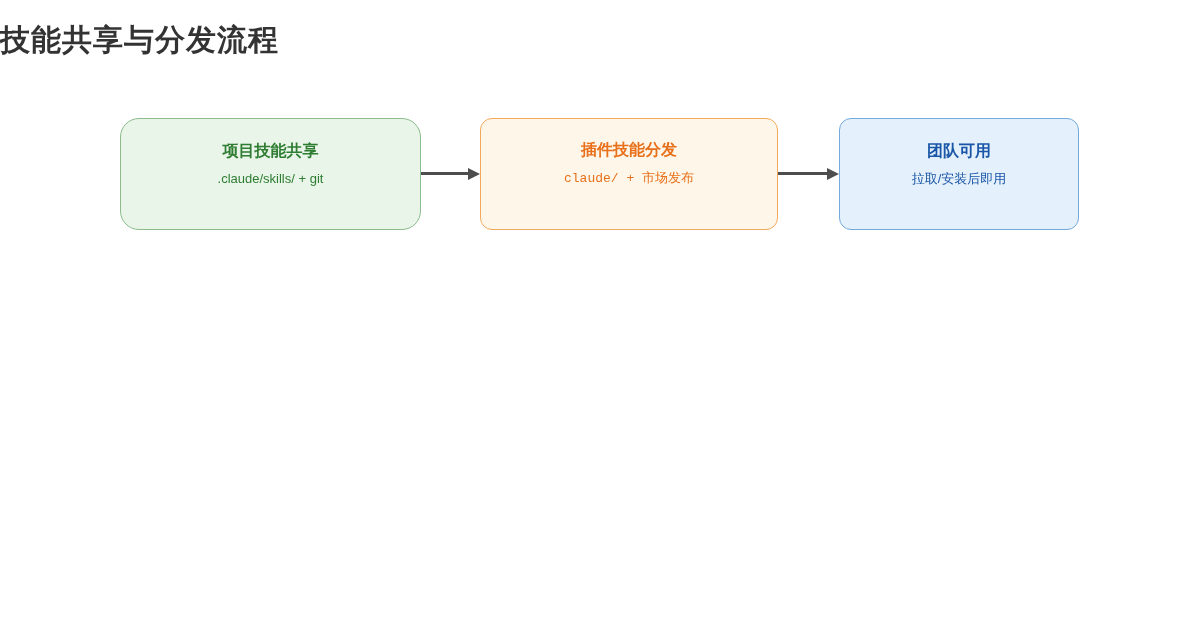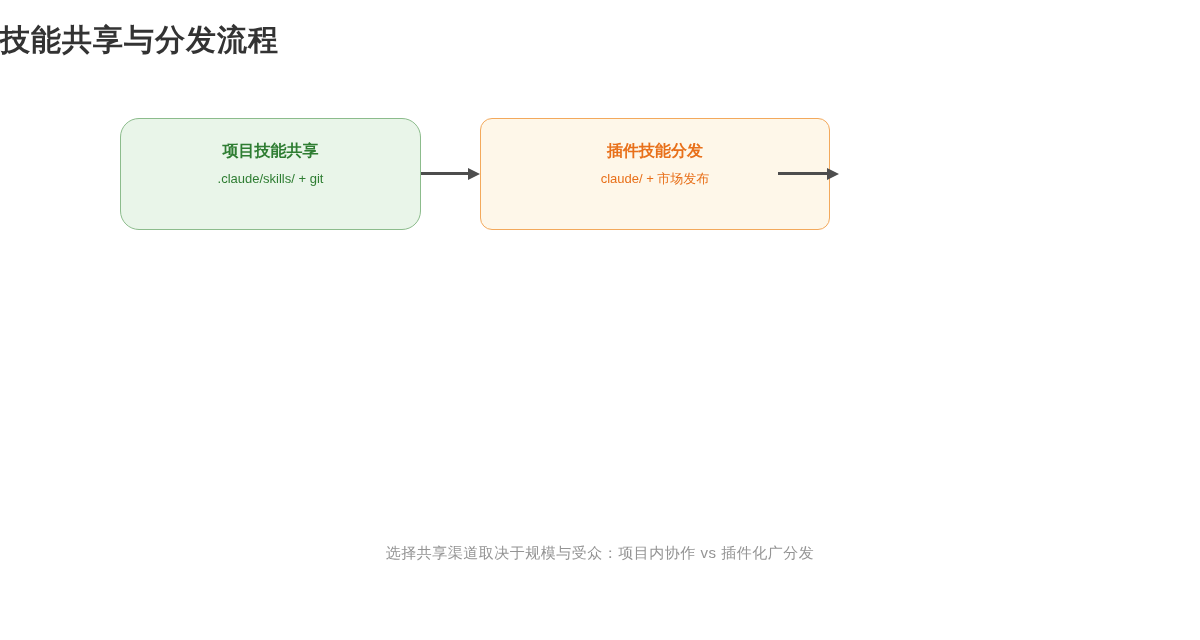--- a/index.html
+++ b/index.html
@@ -47,21 +47,21 @@
   .node-title {
     font-size: 16px;
     font-weight: bold;
     line-height: 24px;
   }
   .node-subtitle {
     font-size: 13px;
     line-height: 20px;
   }
   .node-project { left: 120px; width: 301px; border-radius: 19px; }
-  .node-plugin  { left: 480px; width: 350px; }
+  .node-plugin  { left: 480px; width: 298px; font-family: Liberation Mono, monospace; }
   .node-team    { left: 839px; width: 240px; }
   .arrow {
     position: absolute;
     top: 167px;
     height: 13px;
     display: flex;
     align-items: center;
   }
   .arrow-1 { left: 421px; width: 59px; }
   .arrow-2 { left: 778px; width: 61px; }
@@ -110,16 +110,21 @@
       <div class="node-title">插件技能分发</div>
       <div class="node-subtitle">claude/ + 市场发布</div>
     </div>
   </div>
 
   <div class="arrow arrow-2">
     <div class="arrow-line" style="background-color: rgb(77, 77, 77);"></div>
     <div class="arrow-head" style="border-left-color: rgb(77, 77, 77);"></div>
   </div>
 
+  <div class="node node-team" style="background-color: rgb(228, 240, 251); border-color: rgb(116, 169, 220); color: rgb(26, 86, 168);">
+    <div class="node-inner">
+      <div class="node-title">团队可用</div>
+      <div class="node-subtitle">拉取/安装后即用</div>
+    </div>
+  </div>
 
-  <div class="caption" style="color: rgb(148, 148, 148);">选择共享渠道取决于规模与受众：项目内协作 vs 插件化广分发</div>
 
 </div>
 
 </body></html>

